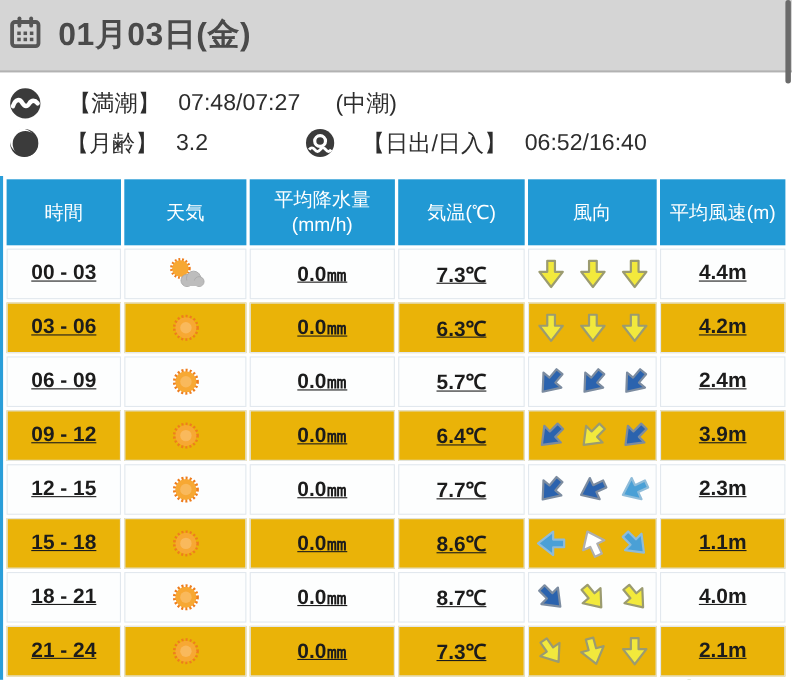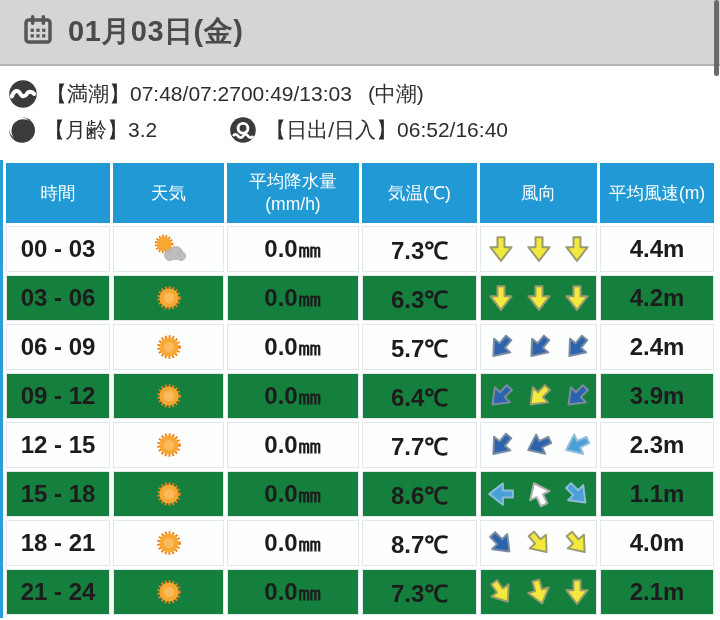--- a/index.html
+++ b/index.html
@@ -1,48 +1,48 @@
 <!DOCTYPE html>
 <html><head>
 <meta charset="utf-8">
 <style>
   * { margin:0; padding:0; box-sizing:border-box; }
   html,body { width:720px; height:620px; overflow:hidden; background:#fff;
               font-family:"Liberation Sans", sans-serif; }
 
   
   .datebar { height:66px; background:#d5d5d5; border-bottom:2px solid #b2b2b2;
-             display:flex; align-items:center; padding-left:22px; gap:14px; }
+             display:flex; align-items:center; padding-left:7px; gap:14px; }
   .date-text { font-size:29px; font-weight:bold; color:#4a4a4a; letter-spacing:.5px; }
 
   
   .sb-thumb { position:absolute; top:0; right:1px; width:5px; height:76px;
               background:#6a6a6a; border-radius:3px; z-index:9; }
 
   
   .info { height:94px; padding:13px 10px 0 8px; background:#fff; }
   .info-line { display:flex; align-items:center; font-size:21px; color:#2d2d2d;
-               margin-bottom:7px; white-space:nowrap; }
+               margin-bottom:7px; white-space:nowrap;gap:16px; }
   .info-line .icn { display:inline-flex; margin-right:8px; flex:none; }
   .ml8  { margin-left:8px; }
   .ml16 { margin-left:16px; }
   .ml72 { margin-left:72px; }
 
   
   .table-wrap { border-left:3px solid #2a9ed9; border-right:3px solid #4d7c0f;
                 width:628px; }
   table { border-collapse:separate; border-spacing:3px; table-layout:fixed;
           width:714px; background:#fff; }
   th { background:#2199d4; color:#fff; font-size:17.5px; font-weight:normal;
        height:60px; text-align:center; vertical-align:middle; line-height:1.3;
        padding:0; }
   td { height:46px; text-align:center; vertical-align:middle;
        border:1px solid #e2e8ee; background:#fdfefe;
-       font-size:24px; font-weight:bold; color:#1c1c1c; padding:0; }
-  tr.alt td { background:#15803d; }
+       font-size:19px; font-weight:bold; color:#1c1c1c; padding:0;text-decoration:underline; }
+  tr.alt td { background:#eab308; }
   .arrow { display:inline-block; width:30px; height:30px; margin:0 4px;
            vertical-align:middle; }
   .arrow svg { display:block; }
   .wslot svg { display:inline-block; vertical-align:middle; }
 </style>
 </head>
 <body>
 
 <div class="sb-thumb"></div>
 
@@ -68,21 +68,20 @@
 <div class="info">
   <div class="info-line">
     <span class="icn">
       <svg width="30" height="30" viewBox="0 0 24 24">
         <circle cx="12" cy="12" r="11" fill="#3b3b3b"></circle>
         <path d="M3 14 C5 8.5 8 8.5 10 12 C11.5 14.5 13.5 14.5 15 12 C16.5 9.5 19 9.5 21 12" stroke="#fff" stroke-width="3.2" fill="none" stroke-linecap="round"></path>
       </svg>
     </span>
     <span>【満潮】</span>
       <span>07:48/07:27</span>
-      <span>00:49/13:03</span>
     <span class="ml16">(中潮)</span>
   </div>
   <div class="info-line">
     <span class="icn">
       <svg width="28" height="28" viewBox="0 0 24 24">
         <circle cx="12" cy="12" r="11" fill="#3b3b3b"></circle>
         <circle cx="10.5" cy="10.5" r="9.6" fill="#ffffff"></circle>
         <circle cx="12.9" cy="12.6" r="9.9" fill="#3b3b3b"></circle>
       </svg>
     </span>

